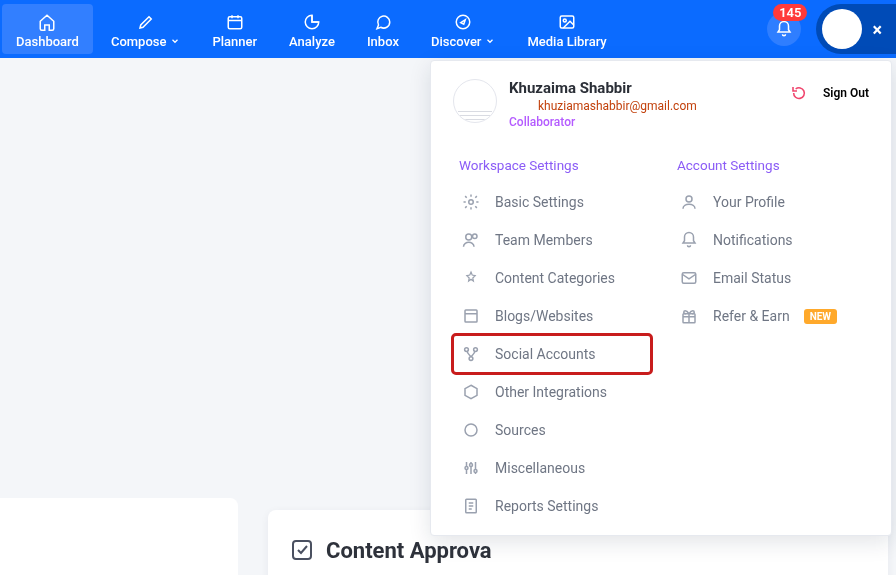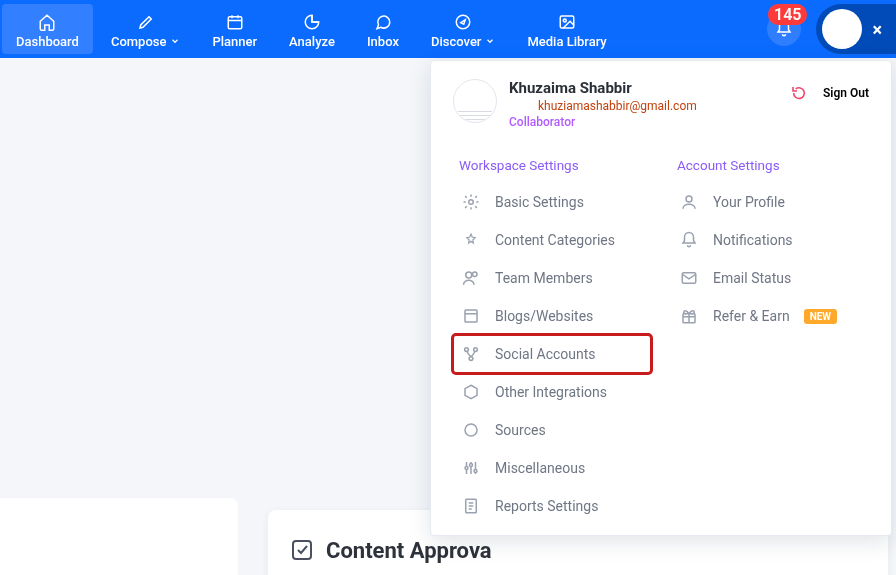--- a/index.html
+++ b/index.html
@@ -48,21 +48,21 @@
   .bell-circle {
     width: 34px; height: 34px; border-radius: 50%;
     background: #2f7eff;
     display:flex; align-items:center; justify-content:center;
   }
   .badge {
     position: absolute;
     top: 4px; right: 5px;
     background: #ff3a3a;
     color: #fff;
-    font-size: 16px;
+    font-size: 13px;
     font-weight: 600;
     border-radius: 10px;
     padding: 1px 6px;
   }
 
   .avatar-wrap {
     background: #004bb7;
     border-radius: 28px 0 0 28px;
     display: flex;
     align-items: center;
@@ -342,34 +342,34 @@
             <svg width="18" height="18" viewBox="0 0 24 24" fill="none" stroke="currentColor" stroke-width="2">
               <circle cx="12" cy="12" r="3"></circle>
               <path d="M12 2v3M12 19v3M4.2 4.2l2.1 2.1M17.7 17.7l2.1 2.1M2 12h3M19 12h3M4.2 19.8l2.1-2.1M17.7 6.3l2.1-2.1"></path>
             </svg>
           </span>
         <span>Basic Settings</span>
       </div>
       <div class="menu-item">
         <span class="mi-icon">
             <svg width="18" height="18" viewBox="0 0 24 24" fill="none" stroke="currentColor" stroke-width="2">
-              <path d="M12 2l2 5 5 1-4 4 1 5-4-3-4 3 1-5-4-4 5-1z" transform="scale(0.8) translate(3 3)"></path>
-            </svg>
-          </span>
-        <span>Content Categories</span>
-      </div>
-      <div class="menu-item">
-        <span class="mi-icon">
-            <svg width="18" height="18" viewBox="0 0 24 24" fill="none" stroke="currentColor" stroke-width="2">
               <circle cx="9" cy="8" r="4"></circle>
               <path d="M2 21c0-4 4-6 7-6s7 2 7 6"></path>
               <circle cx="17" cy="7" r="3"></circle>
             </svg>
           </span>
         <span>Team Members</span>
+      </div>
+      <div class="menu-item">
+        <span class="mi-icon">
+            <svg width="18" height="18" viewBox="0 0 24 24" fill="none" stroke="currentColor" stroke-width="2">
+              <path d="M12 2l2 5 5 1-4 4 1 5-4-3-4 3 1-5-4-4 5-1z" transform="scale(0.8) translate(3 3)"></path>
+            </svg>
+          </span>
+        <span>Content Categories</span>
       </div>
       <div class="menu-item">
         <span class="mi-icon">
             <svg width="18" height="18" viewBox="0 0 24 24" fill="none" stroke="currentColor" stroke-width="2">
               <rect x="4" y="4" width="16" height="16" rx="1"></rect>
               <path d="M4 9h16"></path>
             </svg>
           </span>
         <span>Blogs/Websites</span>
       </div>

